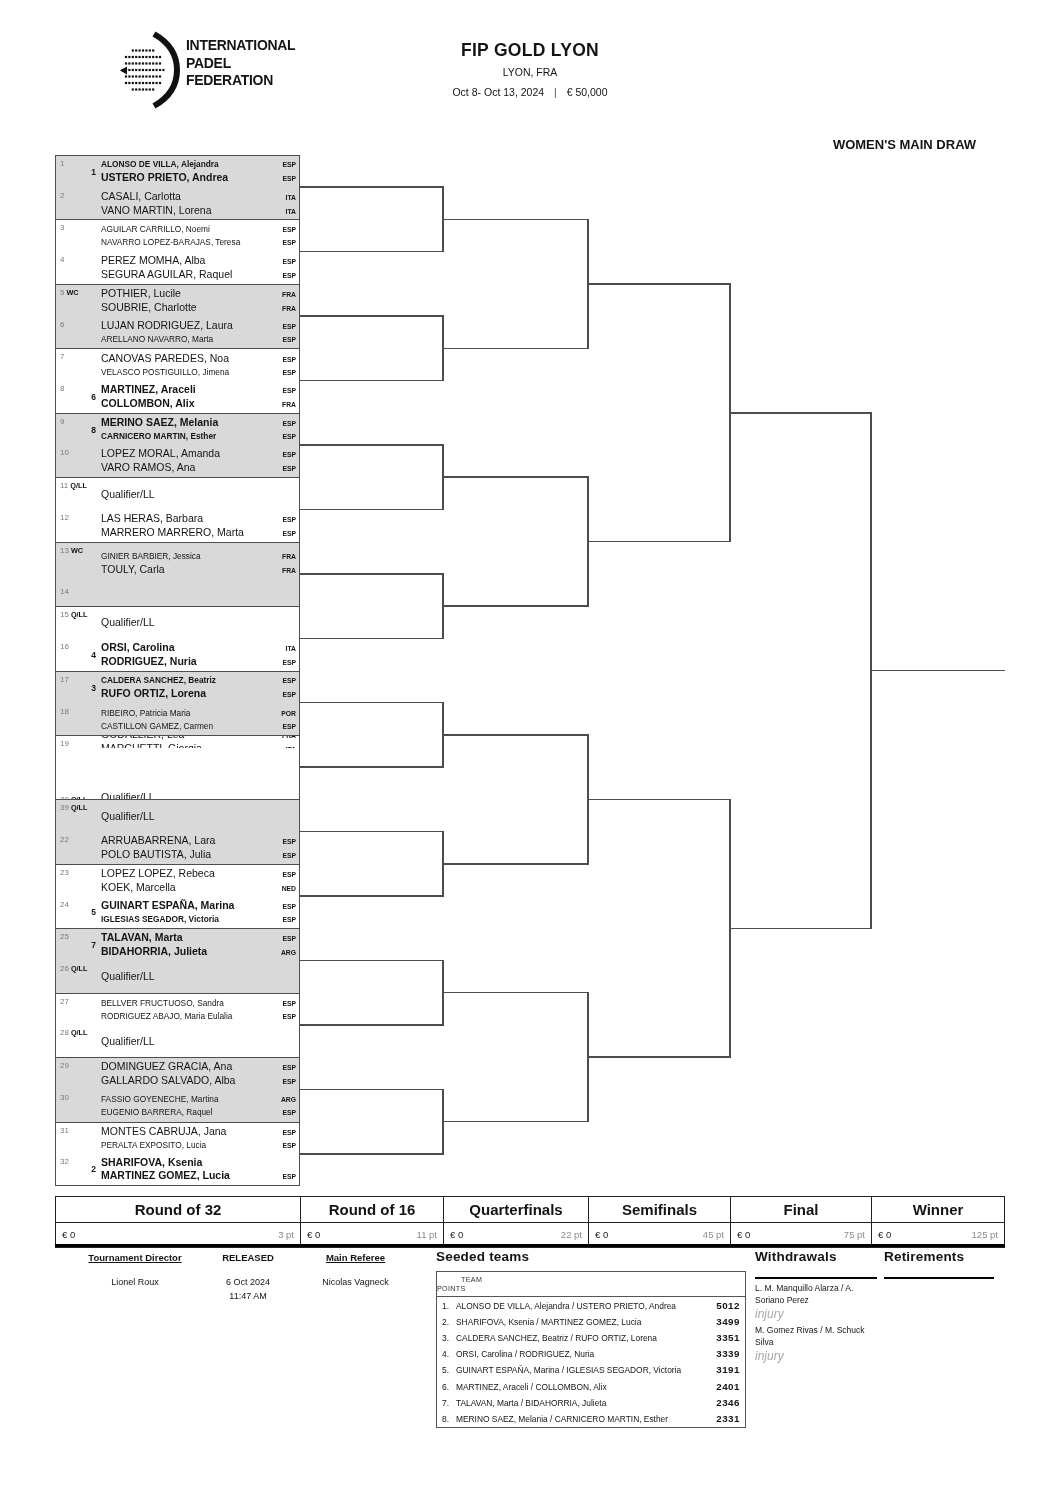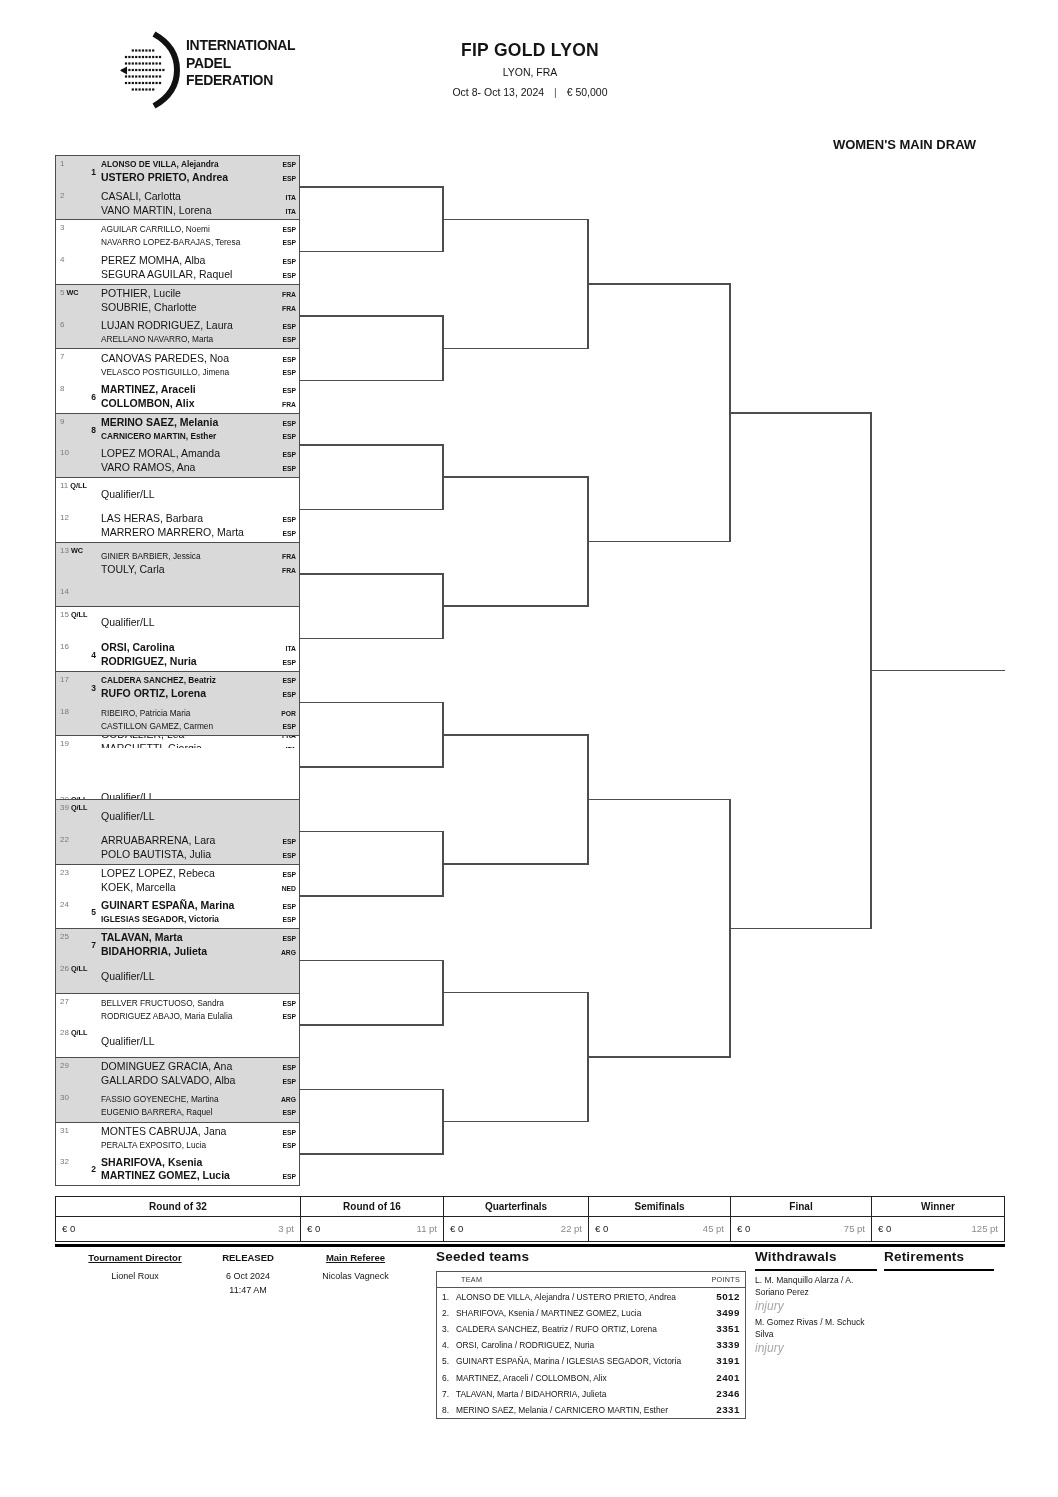--- a/index.html
+++ b/index.html
@@ -36,36 +36,36 @@
   .ctry { font-size:6.8px; font-weight:bold; margin-left:4px; }
   .qualline { font-size:10.5px; line-height:13px; }
   .bline { position:absolute; background:#4d4d4d; }
 
   
   #rounds-table { left:55px; top:1196px; width:950px; border:1px solid #222; }
   .rrow { display:flex; }
   .rrow.head { border-bottom:1px solid #222; }
   .rcell { border-right:1px solid #222; }
   .rcell:last-child { border-right:none; }
-  .rcell.h { font-size:10px; font-weight:bold; text-align:center; padding:4px 0 4px 0; }
+  .rcell.h { font-size:15px; font-weight:bold; text-align:center; padding:4px 0 4px 0; }
   .rcell.v { display:flex; justify-content:space-between; align-items:center; padding:6px 6px 7px 6px; }
   .prize { font-size:9.5px; color:#222; }
   .pts { font-size:9.5px; color:#8a8a8a; }
 
   
   #footer-rule { left:55px; top:1244px; width:950px; height:3px; background:#000; }
   .fblock { text-align:center; }
   .flabel { font-size:9.5px; font-weight:bold; text-decoration:underline; }
   .flabel.nounder { text-decoration:none; }
-  .fvalue { font-size:9px; margin-top:8px; }
+  .fvalue { font-size:9px; margin-top:14px; }
   .ftitle { font-size:13.5px; font-weight:bold; letter-spacing:0.2px; }
-  .ftitle.rule { border-bottom:2.5px solid #000; padding-bottom:5px; }
+  .ftitle.rule { border-bottom:2.5px solid #000; padding-bottom:13px; }
 
   #seeded-table { margin-top:7px; width:310px; border:1.5px solid #555; }
-  #seeded-head { display:flex; border-bottom:1px solid #555; padding:3px 5px 3px 0; }
+  #seeded-head { display:flex; border-bottom:1px solid #555; padding:3px 5px 3px 0;flex-direction:column; }
   #seeded-head .th-team { flex:1; font-size:7.2px; color:#333; padding-left:24px; letter-spacing:0.3px; }
   #seeded-head .th-points { font-size:7.2px; color:#333; letter-spacing:0.3px; }
   .srow { display:flex; align-items:baseline; padding:2.6px 5px 2.6px 5px; }
   .snum { width:14px; font-size:8.4px; text-align:left; }
   .steam { flex:1; font-size:8.4px; white-space:nowrap; overflow:hidden; }
   .spoints { font-size:9.8px; font-weight:bold; letter-spacing:0.5px; }
 
   .witem-team { font-size:8.5px; line-height:11.5px; margin-top:4px; }
   .witem-reason { font-size:12px; font-style:italic; color:#a6a6a6; margin-top:1px; }
 </style>

